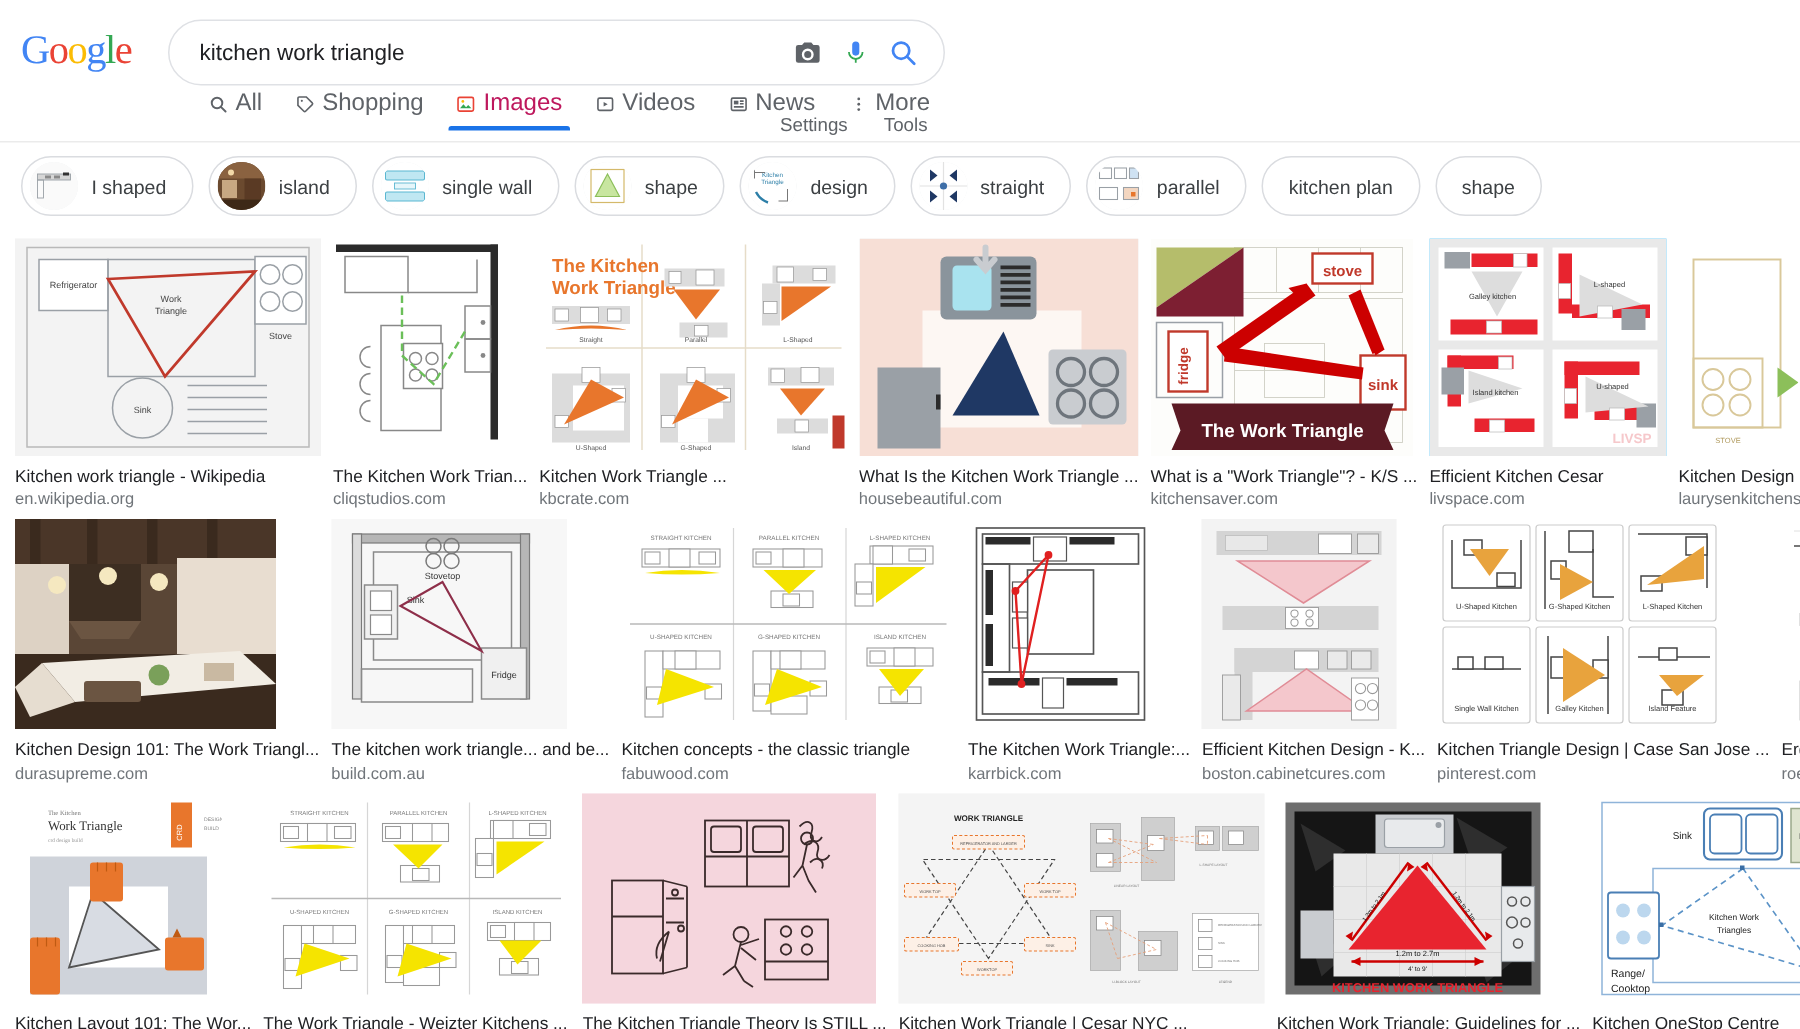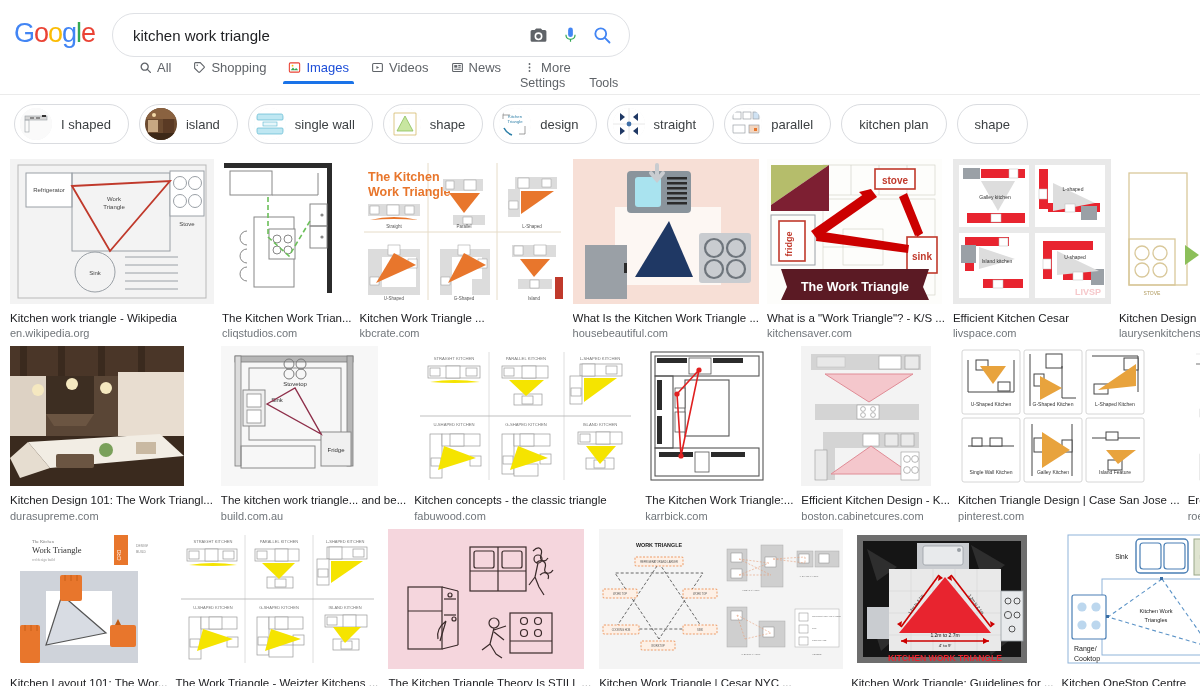--- a/index.html
+++ b/index.html
@@ -7,43 +7,43 @@
   body {
     width:1200px; height:686px;
     font-family:"Liberation Sans", sans-serif;
     background:#fff; color:#202124;
     overflow:hidden;
   }
 
   
   .header { position:relative; height:95px; background:#fff; }
   .logo { position:absolute; left:14px; top:18px; font-size:27px; letter-spacing:-1px;
-          font-family:Liberation Sans, sans-serif; font-weight:400; }
+          font-family:Liberation Serif, serif; font-weight:400; }
   .logo span { display:inline-block; }
   .c-blue{color:#4285F4;} .c-red{color:#EA4335;} .c-yellow{color:#FBBC05;} .c-green{color:#34A853;}
 
   .searchbar {
     position:absolute; left:112px; top:13px; width:518px; height:44px;
     border:1px solid #dfe1e5; border-radius:24px; background:#fff;
     display:flex; align-items:center; padding:0 14px 0 18px;
   }
   .search-input {
     flex:1; border:none; outline:none; font-size:15px; color:#202124;
     font-family:"Liberation Sans", sans-serif; background:transparent;
   }
   .sb-icon { width:26px; height:26px; display:flex; align-items:center; justify-content:center;
              cursor:pointer; margin-left:6px; }
 
   
   .navrow { position:absolute; left:128px; top:60px; display:flex; align-items:flex-start; gap:0; }
   .tab {
     display:flex; align-items:center; gap:5px; padding:0 11px 9px 11px;
-    font-size:13px; color:#5f6368; cursor:pointer; position:relative;
+    font-size:16px; color:#5f6368; cursor:pointer; position:relative;
   }
-  .tab.active { color:#1d4ed8; }
+  .tab.active { color:#be185d; }
   .tab.active:after {
     content:""; position:absolute; left:6px; right:6px; bottom:0; height:3px;
     background:#1a73e8; border-radius:2px 2px 0 0;
   }
   .tab svg { display:block; }
   .toolsrow { position:absolute; left:520px; top:76px; display:flex; gap:24px; }
   .toolsrow .tl { font-size:12.5px; color:#5f6368; cursor:pointer; padding-bottom:9px; }
   .hrule { position:absolute; left:0; right:0; top:94px; height:1px; background:#ebebeb; }
 
   

